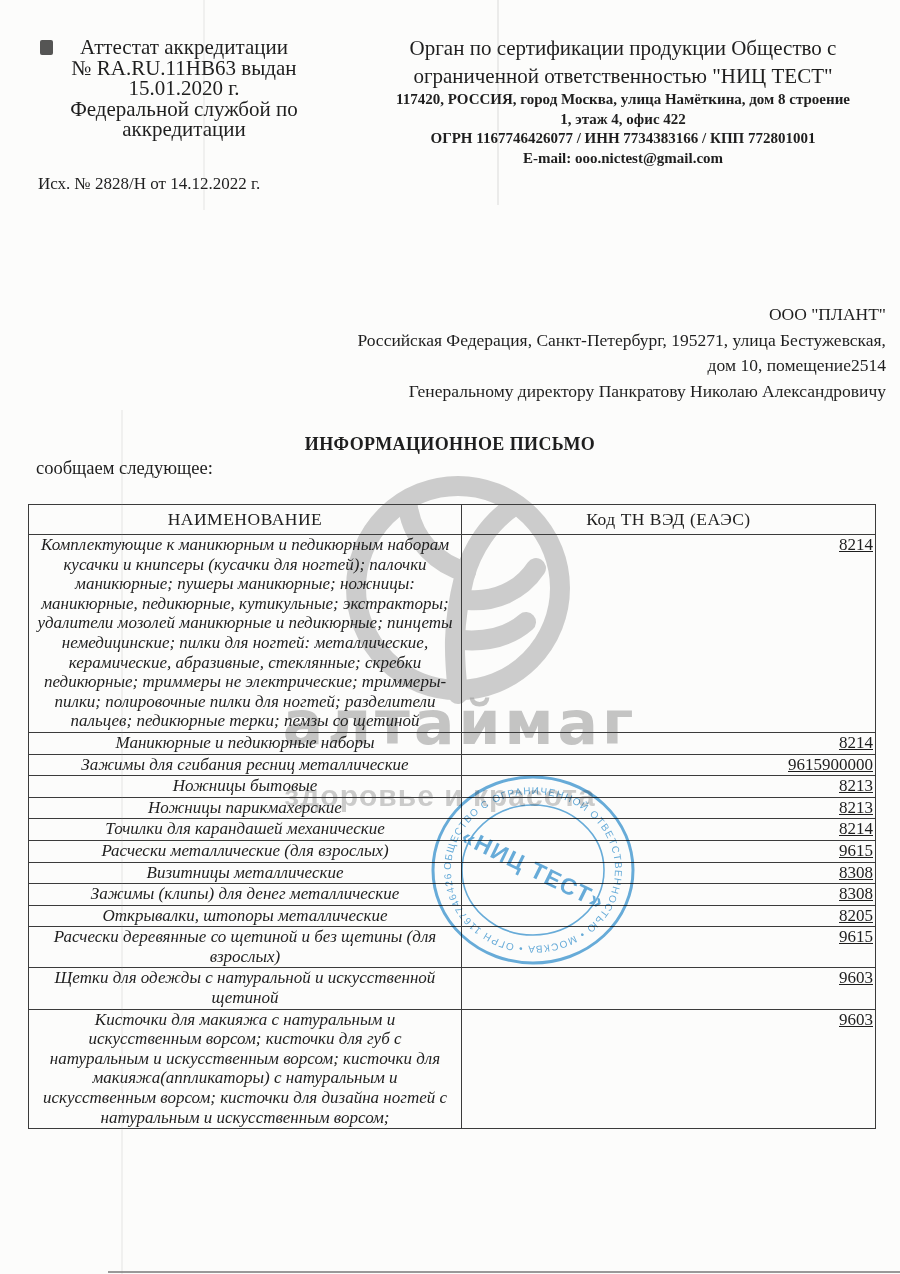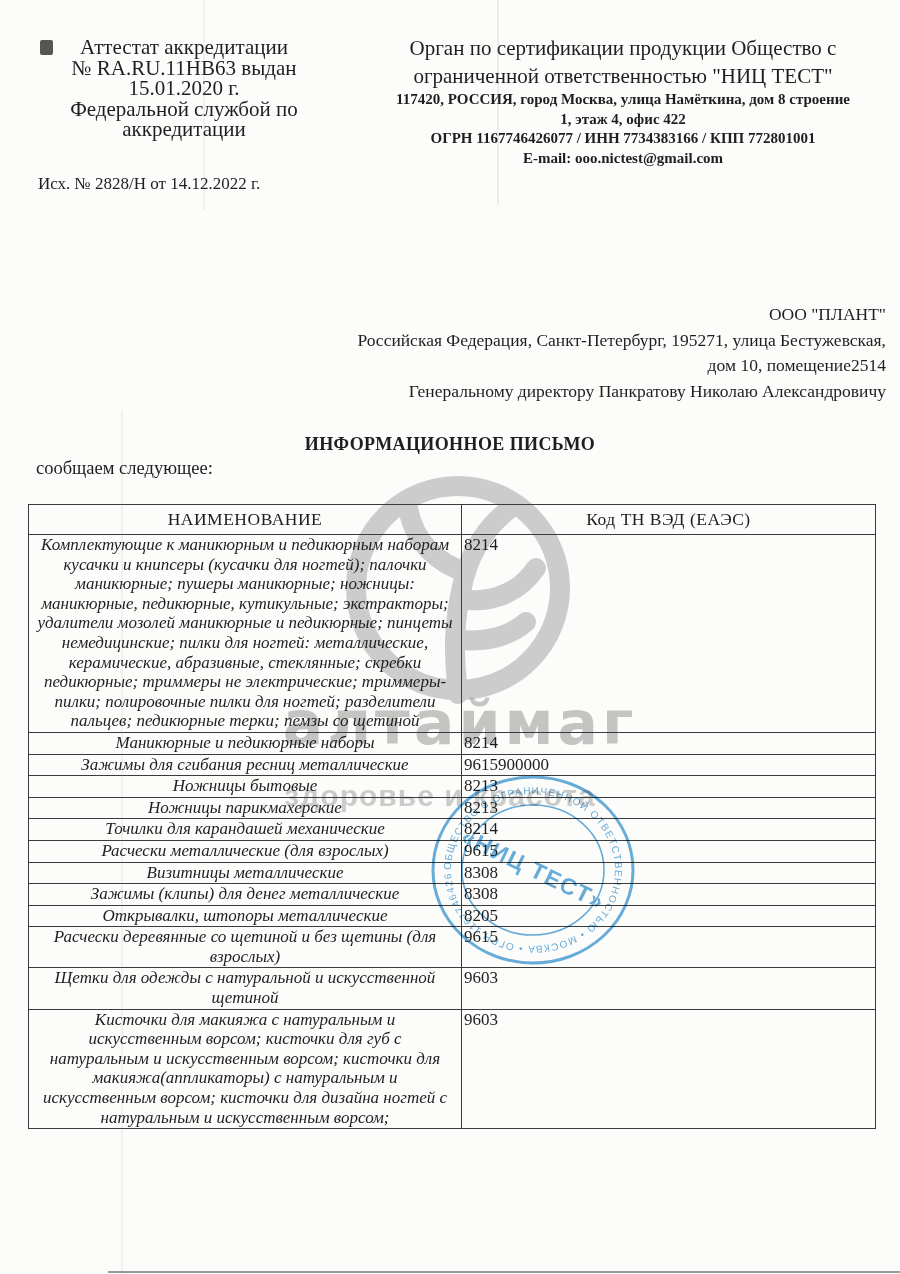--- a/index.html
+++ b/index.html
@@ -35,22 +35,22 @@
   .intro-line2 { display:block; }
   
   table.tnved { position:absolute; left:28px; top:504px; width:848px;
               border-collapse:collapse; font-size:17px; z-index:1;border-radius:32px; }
   .tnved th, .tnved td { border:1.4px solid #3b3b3b; }
   .tnved th { font-weight:normal; font-size:17.5px; letter-spacing:.5px;
               padding:4px 2px; text-align:center; }
   .tnved col.c1 { width:433px; }
   .name-cell { text-align:center; vertical-align:top;
               line-height:19.6px; padding:0 8px 1px;font-style:italic; }
-  .code-cell { text-align:left; vertical-align:top;
-              line-height:19.6px; padding:0 2px 1px; }
+  .code-cell { text-align:right; vertical-align:top;
+              line-height:19.6px; padding:0 2px 1px;text-decoration:underline; }
   
   .stamp { left:426px; top:770px; z-index:2; mix-blend-mode:multiply; opacity:.85; }
   
   .fold { background:#8c8c8c; z-index:3; }
   .speck{ left:40px; top:40px; width:13px; height:15px; background:#2b2b2b;
           opacity:.8; border-radius:2px; z-index:3; }
   .scan-edge-bottom { left:108px; right:0; bottom:1px; height:2.5px;
           background:#6f6f6f; opacity:.7; z-index:3; }
 </style>
 </head>

